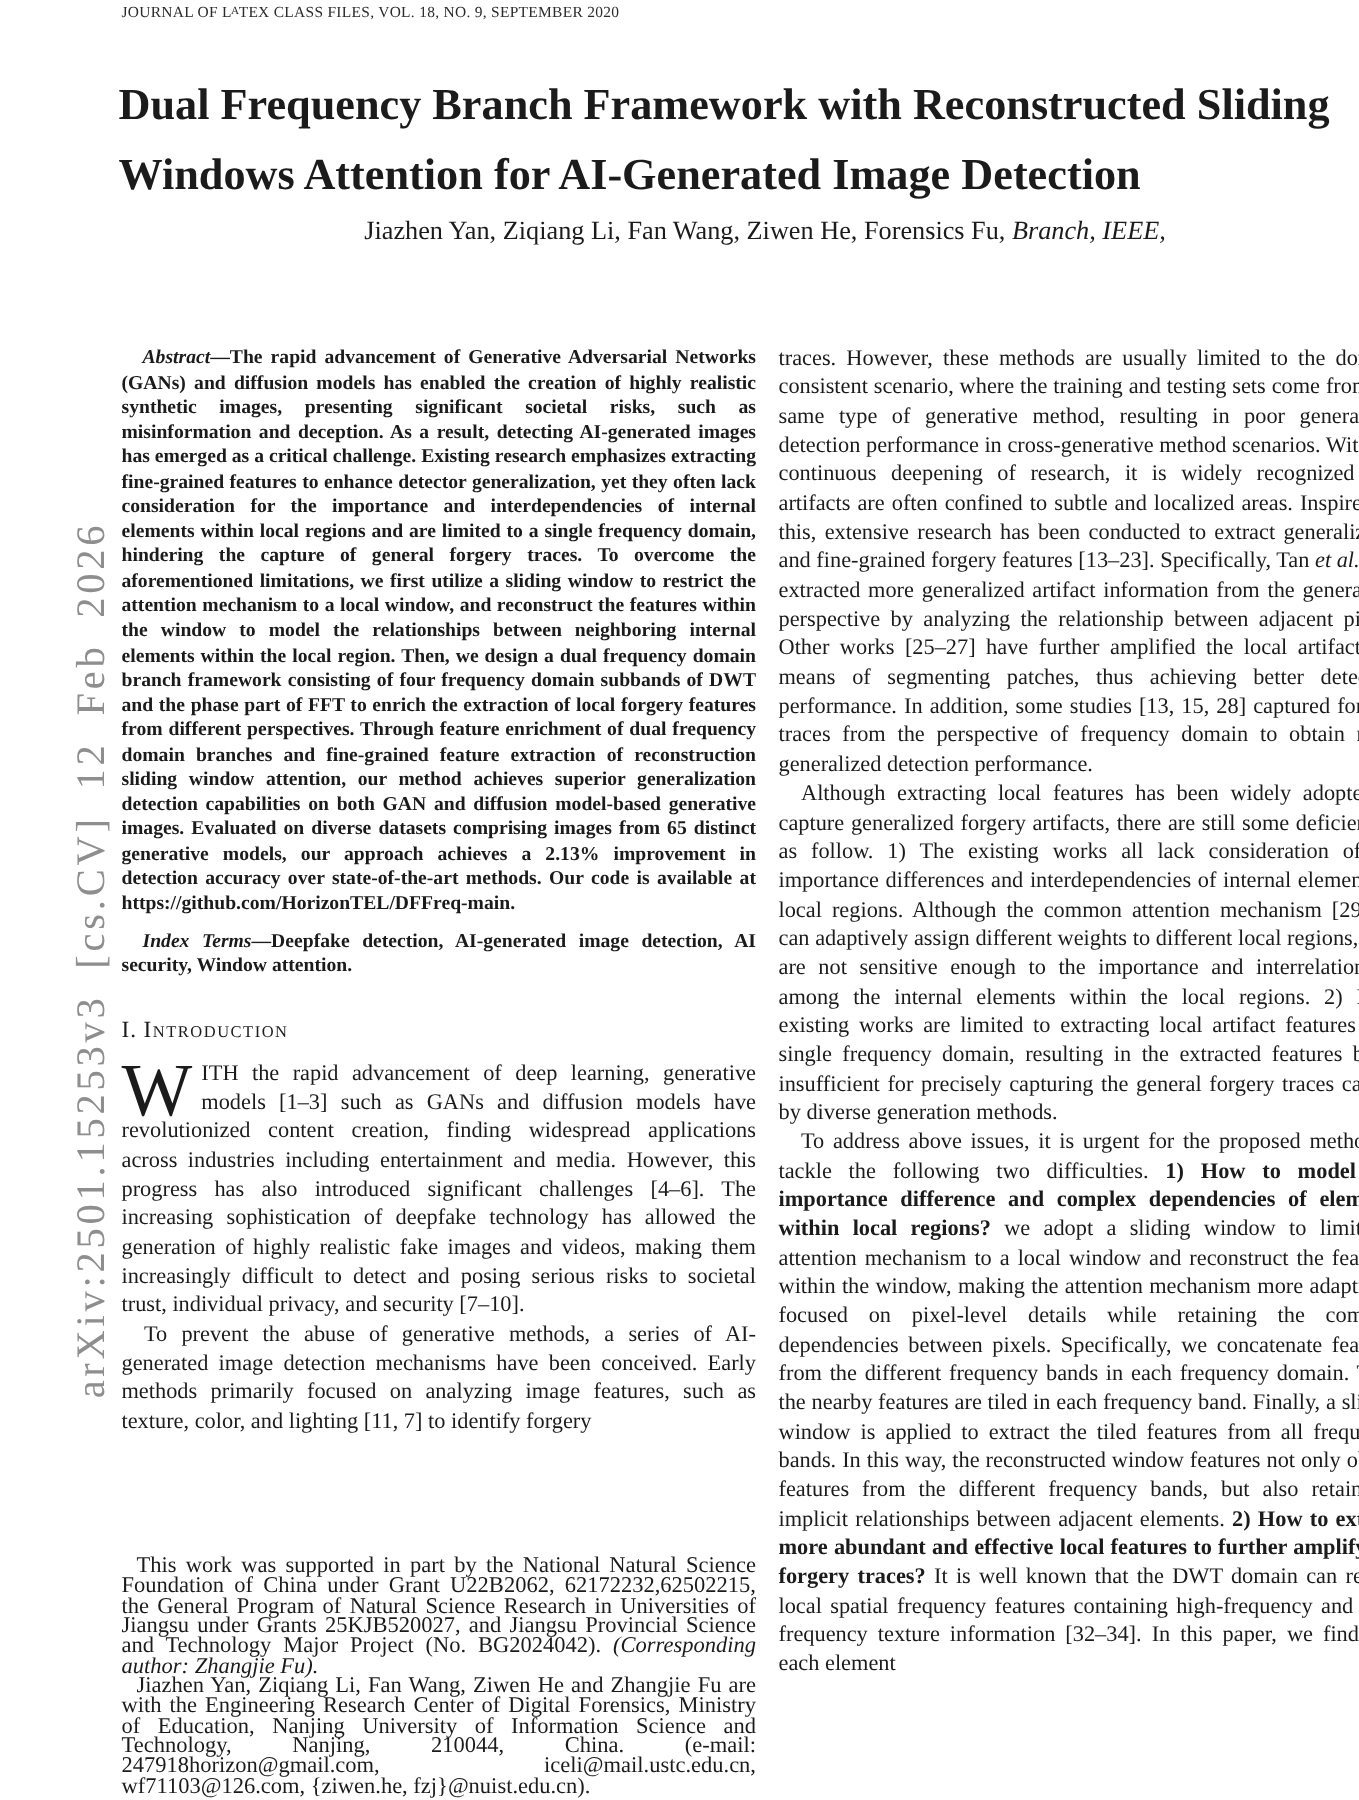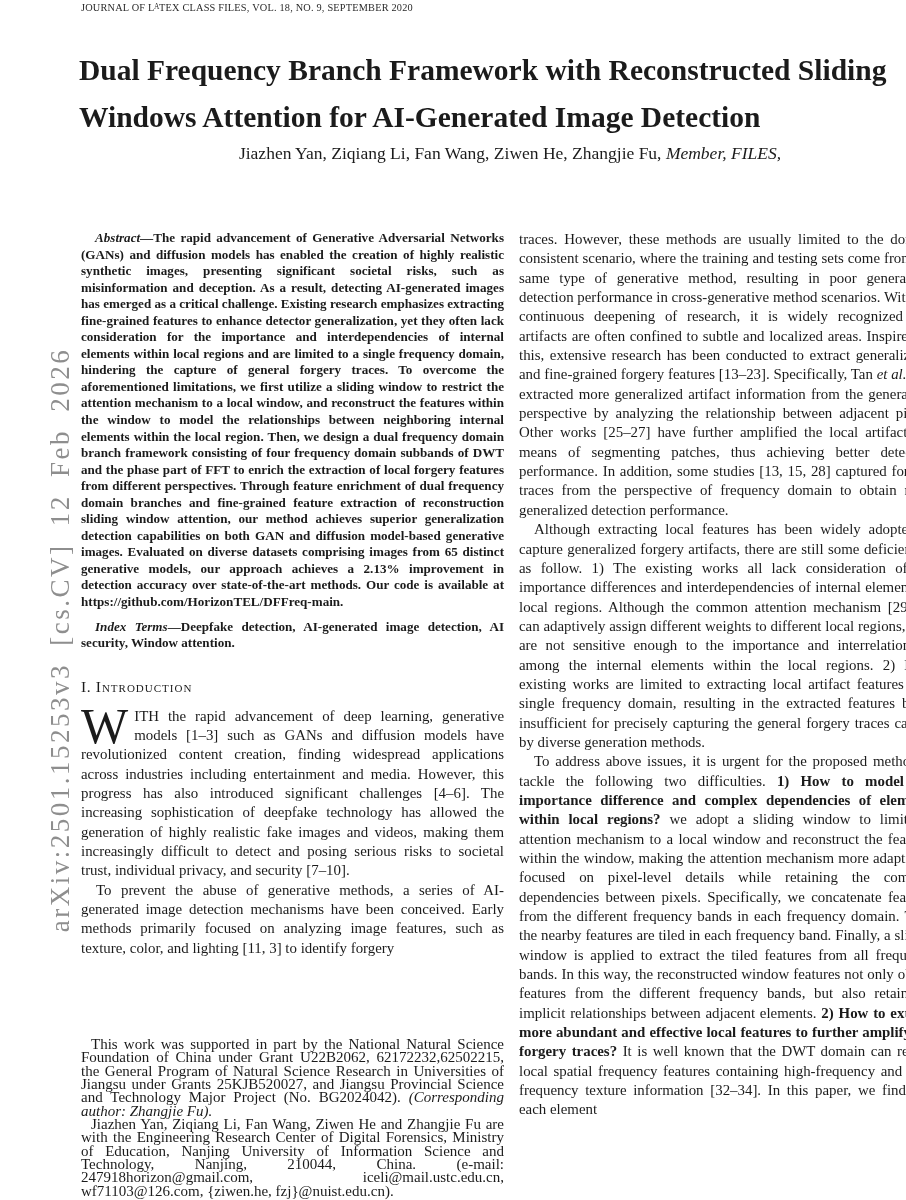--- a/index.html
+++ b/index.html
@@ -69,34 +69,34 @@
 
   <div class="running-header">
     <span><span>JOURNAL OF L</span><span class="latex-a">A</span><span>TEX CLASS FILES, VOL. 18, NO. 9, SEPTEMBER 2020</span></span>
     <span>1</span>
   </div>
 
   <div class="watermark">arXiv:2501.15253v3 [cs.CV] 12 Feb 2026</div>
 
   <h1 class="title">Dual Frequency Branch Framework with Reconstructed Sliding Windows Attention for AI-Generated Image Detection</h1>
 
-  <div class="authors"><span>Jiazhen Yan, Ziqiang Li, Fan Wang, Ziwen He, Zhangjie Fu, </span><i>Member, FILES,</i></div>
+  <div class="authors"><span>Jiazhen Yan, Ziqiang Li, Fan Wang, Ziwen He, Forensics Fu, </span><i>Branch, IEEE,</i></div>
 
   <div class="columns">
 
     <div class="col-left">
       <p class="abstract"><i class="abs-label">Abstract</i><span>—The rapid advancement of Generative Adversarial Networks (GANs) and diffusion models has enabled the creation of highly realistic synthetic images, presenting significant societal risks, such as misinformation and deception. As a result, detecting AI-generated images has emerged as a critical challenge. Existing research emphasizes extracting fine-grained features to enhance detector generalization, yet they often lack consideration for the importance and interdependencies of internal elements within local regions and are limited to a single frequency domain, hindering the capture of general forgery traces. To overcome the aforementioned limitations, we first utilize a sliding window to restrict the attention mechanism to a local window, and reconstruct the features within the window to model the relationships between neighboring internal elements within the local region. Then, we design a dual frequency domain branch framework consisting of four frequency domain subbands of DWT and the phase part of FFT to enrich the extraction of local forgery features from different perspectives. Through feature enrichment of dual frequency domain branches and fine-grained feature extraction of reconstruction sliding window attention, our method achieves superior generalization detection capabilities on both GAN and diffusion model-based generative images. Evaluated on diverse datasets comprising images from 65 distinct generative models, our approach achieves a 2.13% improvement in detection accuracy over state-of-the-art methods. Our code is available at </span><span class="link">https://github.com/HorizonTEL/DFFreq-main</span><span>.</span></p>
 
       <p class="index-terms"><i class="it-label">Index Terms</i><span>—Deepfake detection, AI-generated image detection, AI security, Window attention.</span></p>
 
       <h2 class="section-heading"><span>I.</span> <span class="sc">Introduction</span></h2>
 
       <p class="body-para body-start"><span class="dropcap">W</span><span>ITH the rapid advancement of deep learning, generative models [1–3] such as GANs and diffusion models have revolutionized content creation, finding widespread applications across industries including entertainment and media. However, this progress has also introduced significant challenges [4–6]. The increasing sophistication of deepfake technology has allowed the generation of highly realistic fake images and videos, making them increasingly difficult to detect and posing serious risks to societal trust, individual privacy, and security [7–10].</span></p>
 
-      <p class="body-para indent">To prevent the abuse of generative methods, a series of AI-generated image detection mechanisms have been conceived. Early methods primarily focused on analyzing image features, such as texture, color, and lighting [11, 3] to identify forgery</p>
+      <p class="body-para indent">To prevent the abuse of generative methods, a series of AI-generated image detection mechanisms have been conceived. Early methods primarily focused on analyzing image features, such as texture, color, and lighting [11, 7] to identify forgery</p>
 
       <div class="footnote">
         <p><span>This work was supported in part by the National Natural Science Foundation of China under Grant U22B2062, 62172232,62502215, the General Program of Natural Science Research in Universities of Jiangsu under Grants 25KJB520027, and Jiangsu Provincial Science and Technology Major Project (No. BG2024042). </span><i class="fn-italic">(Corresponding author: Zhangjie Fu).</i></p>
         <p>Jiazhen Yan, Ziqiang Li, Fan Wang, Ziwen He and Zhangjie Fu are with the Engineering Research Center of Digital Forensics, Ministry of Education, Nanjing University of Information Science and Technology, Nanjing, 210044, China. (e-mail: 247918horizon@gmail.com, iceli@mail.ustc.edu.cn, wf71103@126.com, {ziwen.he, fzj}@nuist.edu.cn).</p>
       </div>
     </div>
 
     <div class="col-right">
       <p class="body-para"><span>traces. However, these methods are usually limited to the domain consistent scenario, where the training and testing sets come from the same type of generative method, resulting in poor generalized detection performance in cross-generative method scenarios. With the continuous deepening of research, it is widely recognized that artifacts are often confined to subtle and localized areas. Inspired by this, extensive research has been conducted to extract generalizable and fine-grained forgery features [13–23]. Specifically, Tan </span><i>et al.</i><span> [24] extracted more generalized artifact information from the generator’s perspective by analyzing the relationship between adjacent pixels. Other works [25–27] have further amplified the local artifacts by means of segmenting patches, thus achieving better detection performance. In addition, some studies [13, 15, 28] captured forgery traces from the perspective of frequency domain to obtain more generalized detection performance.</span></p>
 

